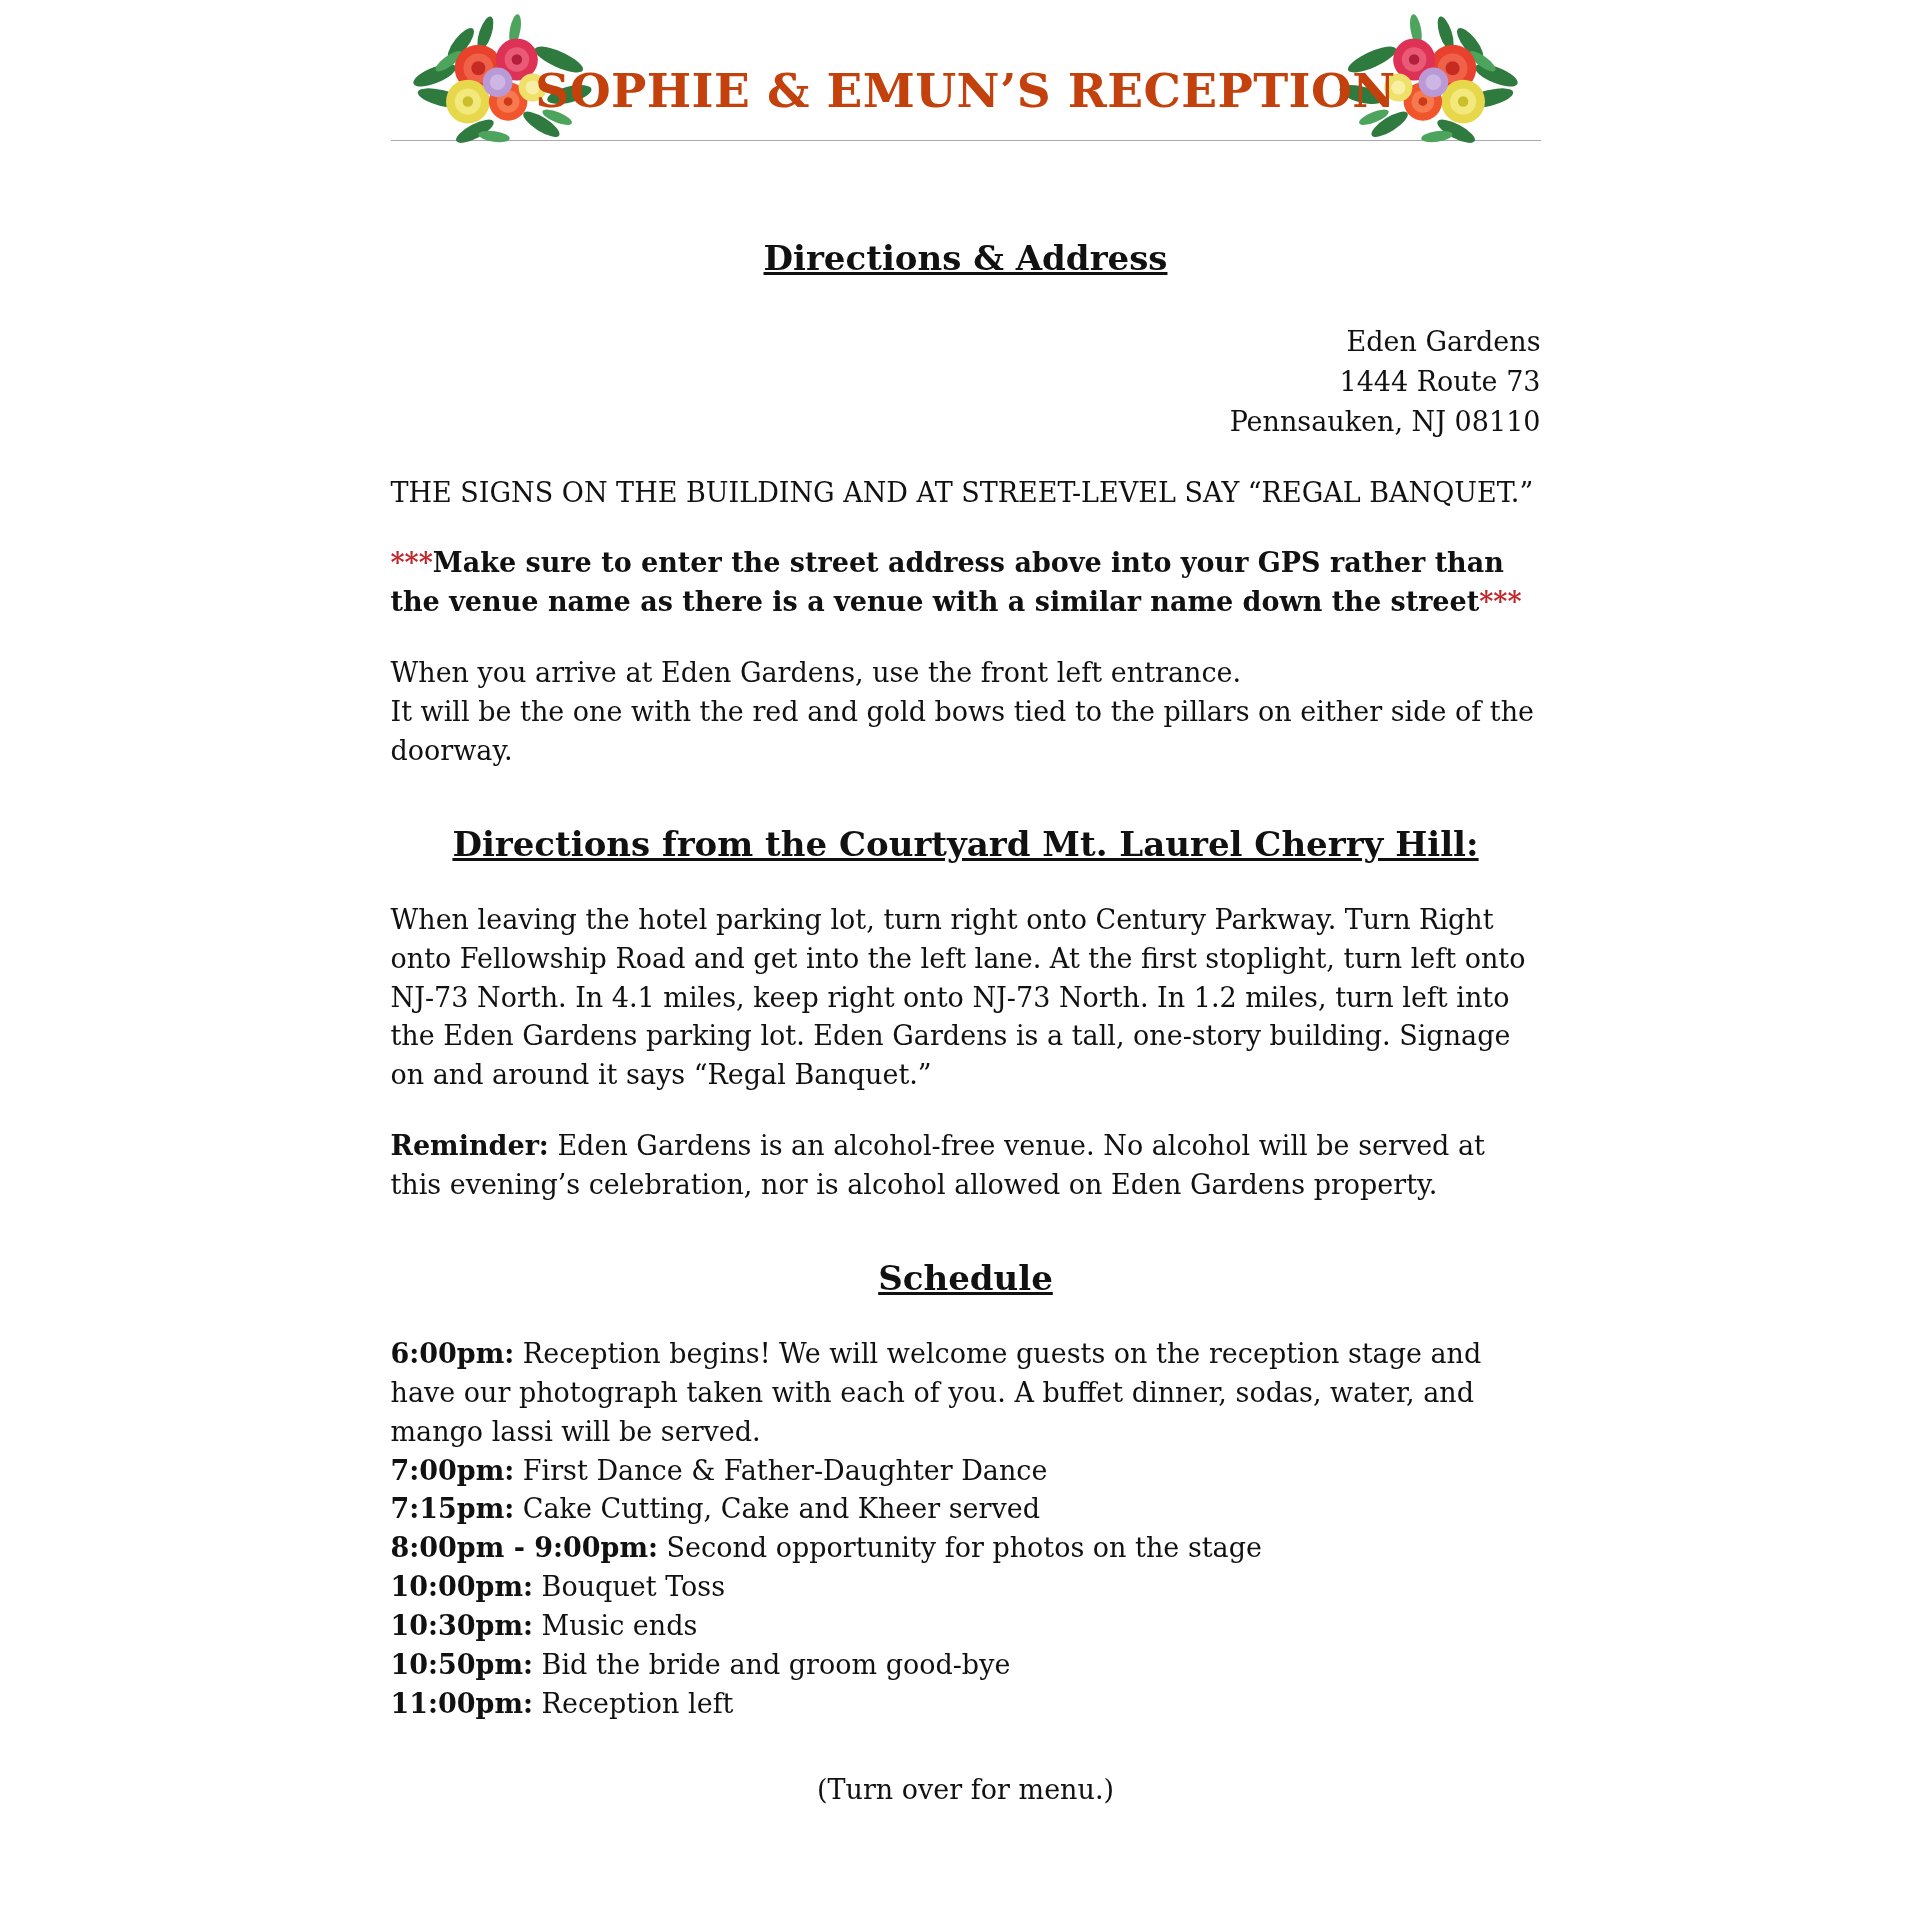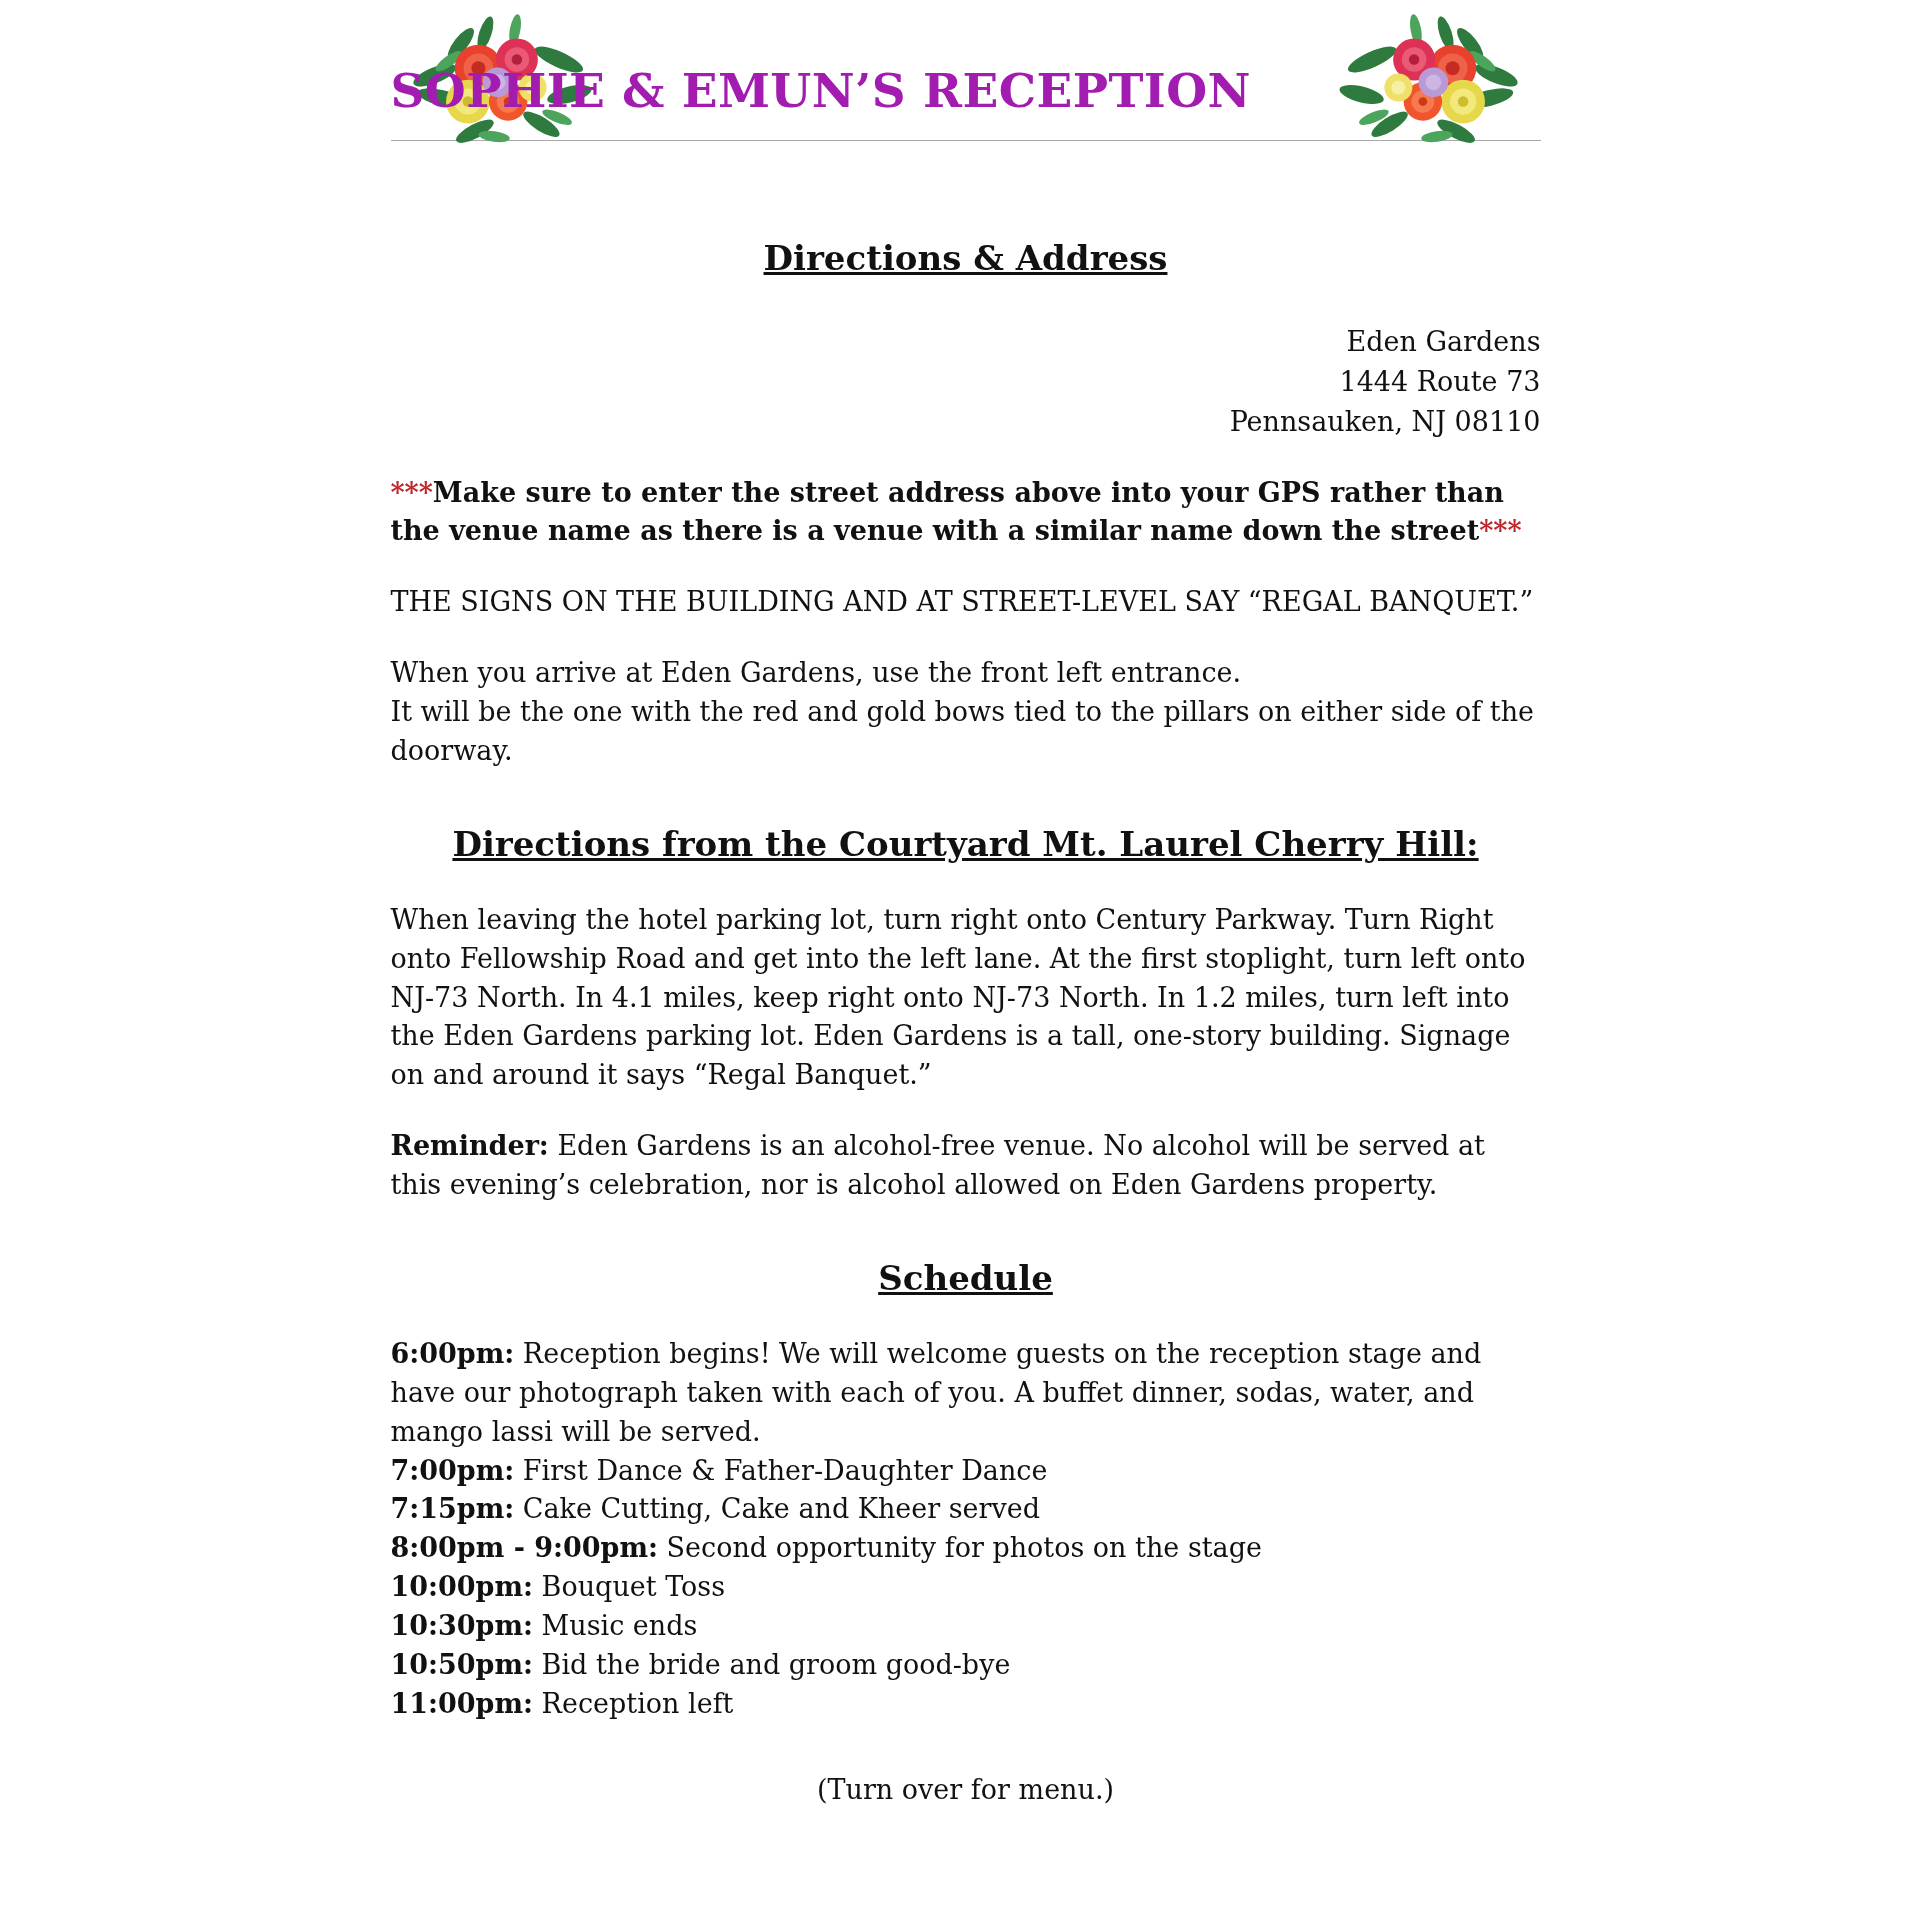--- a/index.html
+++ b/index.html
@@ -33,25 +33,26 @@
     left: 0;
     right: 0;
     bottom: 40px;
     border-bottom: 1.3px solid #a9a9a9;
   }
   .header-title {
     position: absolute;
     left: 0;
     right: 0;
     top: 54px;
+    text-align: center;
     font-family: "DejaVu Serif", "Liberation Serif", serif;
     font-weight: bold;
     font-size: 47px;
     letter-spacing: 0.4px;
-    color: #a21caf;
+    color: #c2410c;
     z-index: 3;
   }
   .bouquet {
     position: absolute;
     width: 184px;
     height: 147px;
     top: 5.3px;
     z-index: 2;
   }
   .bouquet.left { left: 19.3px; }
@@ -191,23 +192,23 @@
   <div class="content">
 
     <div class="section-heading">Directions &amp; Address</div>
 
     <div class="center-block">
       <span class="nowrap-line">Eden Gardens</span>
       <span class="nowrap-line">1444 Route 73</span>
       <span class="nowrap-line">Pennsauken, NJ 08110</span>
     </div>
 
+    <p class="body caps">THE SIGNS ON THE BUILDING AND AT STREET-LEVEL SAY “REGAL BANQUET.”</p>
+
     <p class="body warn"><span class="red-stars">***</span><span>Make sure to enter the street address above into your GPS rather than the venue name as there is a venue with a similar name down the street</span><span class="red-stars">***</span></p>
-
-    <p class="body caps">THE SIGNS ON THE BUILDING AND AT STREET-LEVEL SAY “REGAL BANQUET.”</p>
 
     <p class="body">
       <span class="nowrap-line">When you arrive at Eden Gardens, use the front left entrance.</span>
       <span>It will be the one with the red and gold bows tied to the pillars on either side of the doorway.</span>
     </p>
 
     <div class="section-heading" style="margin-top:49px">Directions from the Courtyard Mt. Laurel Cherry Hill:</div>
 
     <p class="body">When leaving the hotel parking lot, turn right onto Century Parkway. Turn Right onto Fellowship Road and get into the left lane. At the first stoplight, turn left onto NJ-73 North. In 4.1 miles, keep right onto NJ-73 North. In 1.2 miles, turn left into the Eden Gardens parking lot. Eden Gardens is a tall, one-story building. Signage on and around it says “Regal Banquet.”</p>
 

